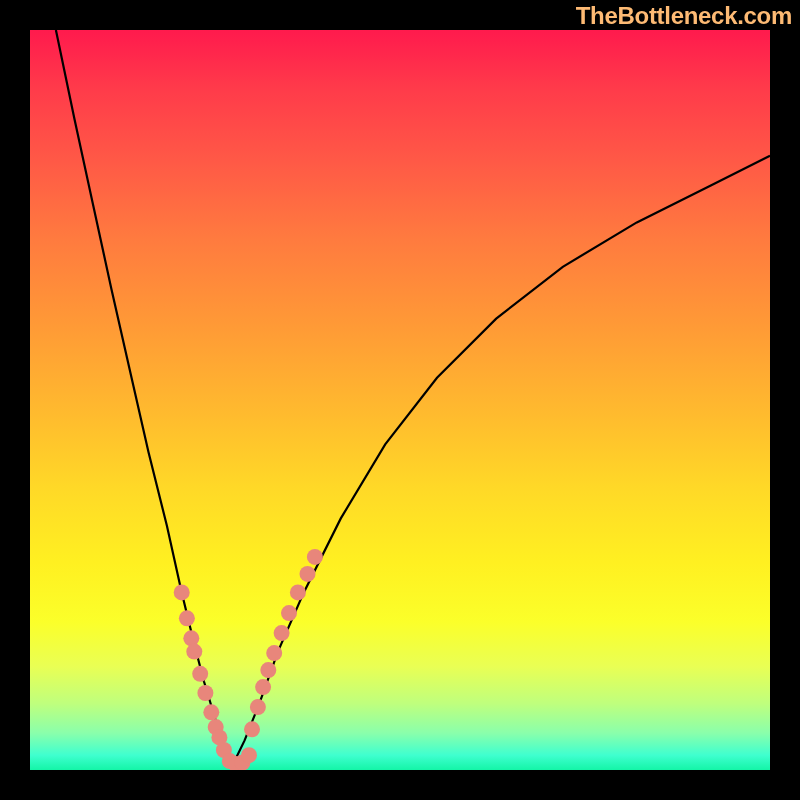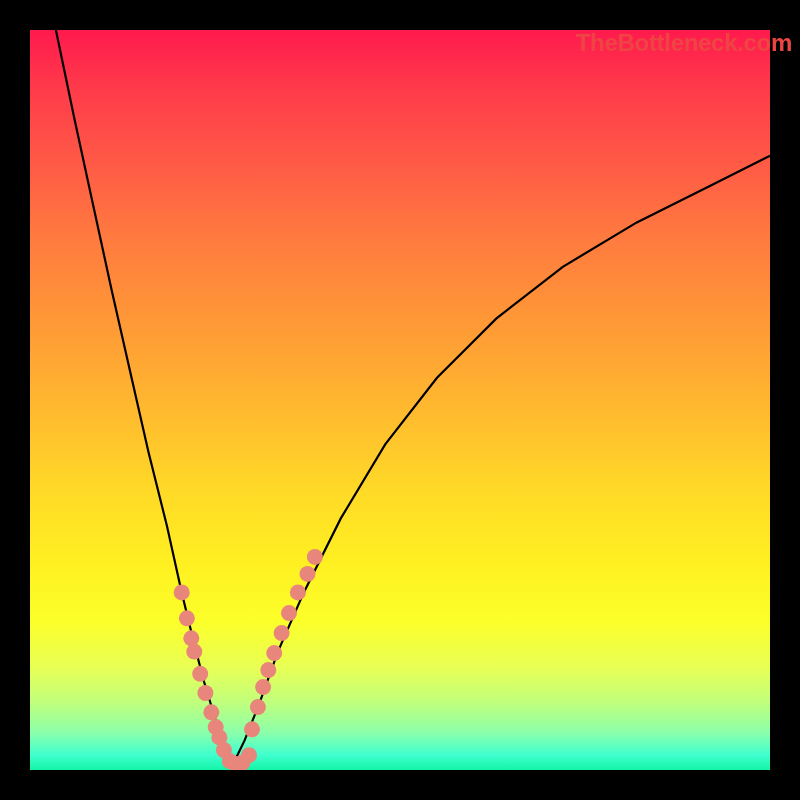--- a/index.html
+++ b/index.html
@@ -45,26 +45,25 @@
       #bfff7d 91%,
       #8affab 95%,
       #3fffcf 98%,
       #14f5a7 100%
     );
   }
   .watermark {
     position: absolute;
     top: 2px;
     right: 8px;
-    color: #ef4444;
+    color: #fdba74;
     font-size: 24px;
     font-weight: 600;
     letter-spacing: -0.3px;
     user-select: none;
-    margin-top: 27px;
   }
   svg.curve {
     position: absolute;
     inset: 0;
   }
 </style>
 </head>
 <body>
 
 <div class="frame">

